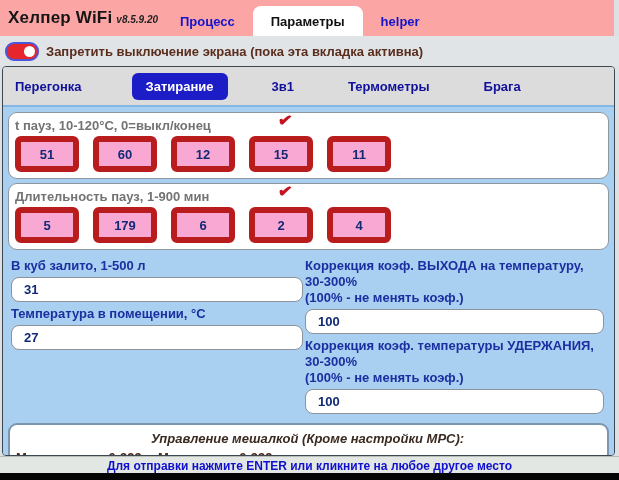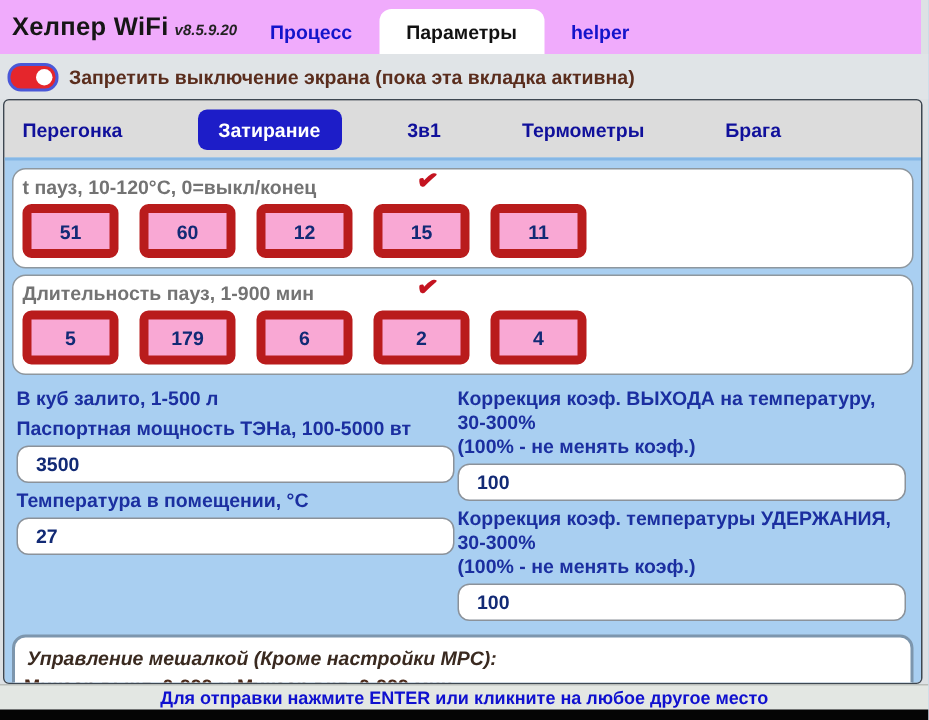--- a/index.html
+++ b/index.html
@@ -6,21 +6,21 @@
   body{
     font-family:"Liberation Sans", sans-serif;
     background:#dde1e4;
     width:619px;height:480px;overflow:hidden;
     -webkit-font-smoothing:antialiased;
   }
   .page{width:619px;height:480px;display:flex;flex-direction:column;background:#dde1e4;}
 
   
   .app-header{
-    height:36px;flex:0 0 36px;background:#f0abfc;
+    height:36px;flex:0 0 36px;background:#fca5a5;
     display:flex;align-items:flex-end;
     padding-left:8px;margin-right:5px;
   }
   .title-wrap{align-self:center;display:flex;align-items:baseline;min-width:160px;}
   .app-title{font-size:17px;font-weight:bold;color:#161616;letter-spacing:.2px;}
   .app-version{font-size:10px;font-style:italic;font-weight:bold;color:#222;margin-left:4px;}
   .header-tabs{display:flex;align-items:flex-end;}
   .htab{
     font-size:13px;font-weight:bold;color:#1414cb;cursor:pointer;
     padding:8px 12px 7px;text-decoration:none;
@@ -101,21 +101,21 @@
     border:1px solid #8b929a;border-radius:8px;padding:0 0 0 12px;
     font-family:"Liberation Sans",sans-serif;font-size:13px;font-weight:bold;color:#122a75;
     outline:none;background:#fff;
   }
 
   
   .mixer-panel{
     background:#fff;border:2px solid #7d96ad;border-radius:9px;
     margin:6px 5px 0;padding:4px 10px 8px 6px;
   }
-  .mixer-title{font-size:13px;font-style:italic;font-weight:600;color:#3a2a20;margin:2px 0 3px 2px;}
+  .mixer-title{font-size:13px;font-style:italic;font-weight:600;color:#3a2a20;margin:2px 0 3px 2px;text-align:center;}
   .mixer-cols{display:flex;}
   .mixer-field{display:flex;flex-direction:column;}
   .mixer-field.first{width:134px;margin-right:8px;}
   .mixer-label{font-size:13px;font-weight:bold;color:#4c2a1a;margin:1px 0 4px;white-space:nowrap;}
   .mixer-input{
     height:22px;border:1px solid #878f96;border-radius:7px;
     text-align:center;font-family:"Liberation Sans",sans-serif;
     font-size:13px;font-weight:bold;color:#122a75;outline:none;background:#fff;
   }
   .mixer-input.off{width:42px;}
@@ -186,24 +186,21 @@
           <input class="pause-input" type="text" value="6" style="">
           <input class="pause-input" type="text" value="2" style="">
           <input class="pause-input" type="text" value="4" style="">
         </div>
       </section>
 
       <div class="form-grid">
         <div class="col-left">
           <div class="field">
             <label class="field-label">В куб залито, 1-500 л</label>
-          </div>
-          <div class="field">
-            <label class="field-label">Паспортная мощность ТЭНа, 100-5000 вт</label>
-            <input class="wide-input" type="text" value="3500" style="">
+            <input class="wide-input" type="text" value="31" style="">
           </div>
           <div class="field">
             <label class="field-label">Температура в помещении, °C</label>
             <input class="wide-input" type="text" value="27" style="">
           </div>
         </div>
         <div class="col-right">
           <div class="field">
             <label class="field-label tight">Коррекция коэф. ВЫХОДА на температуру, 30-300%</label>
             <label class="field-label second">(100% - не менять коэф.)</label>

